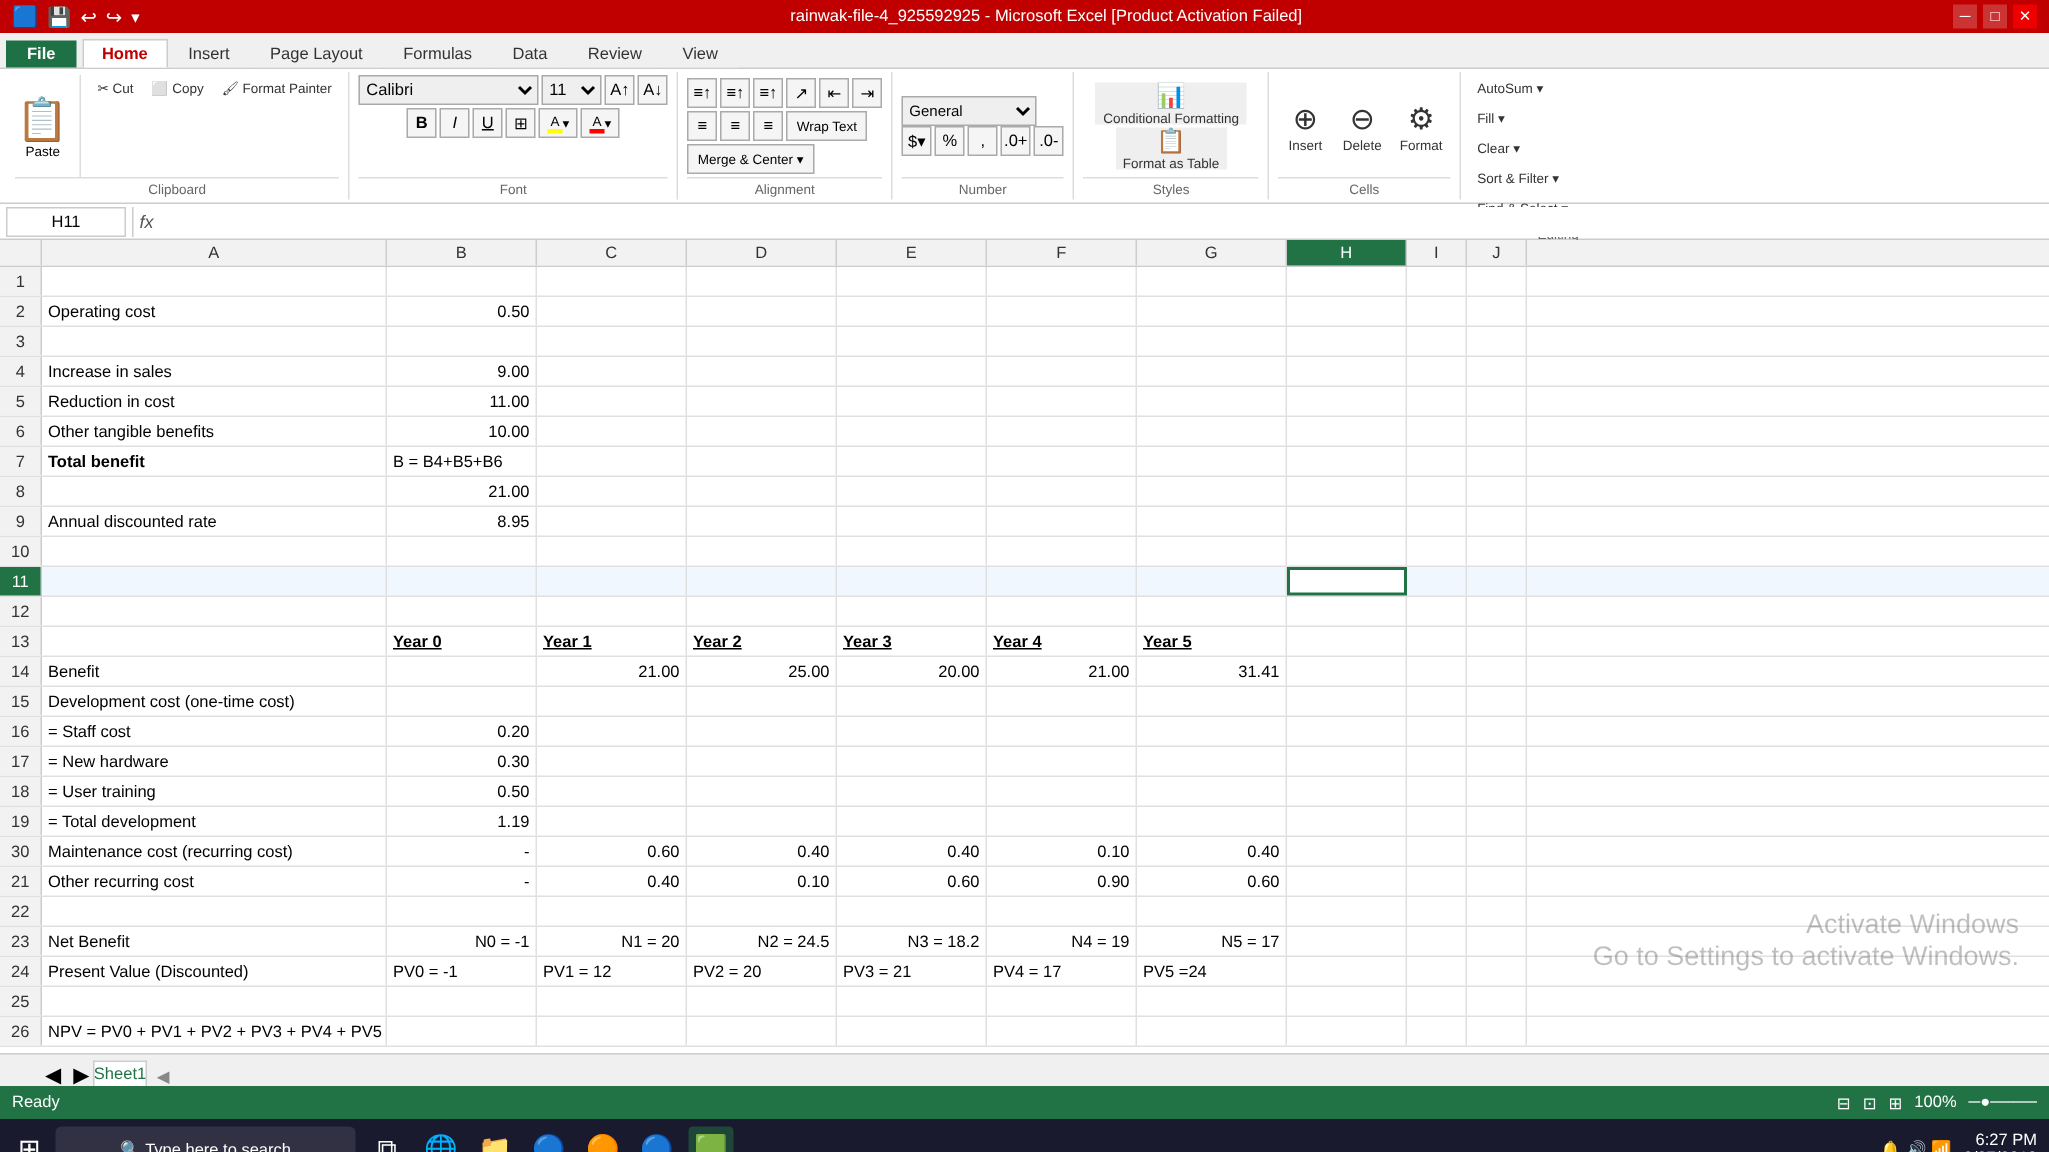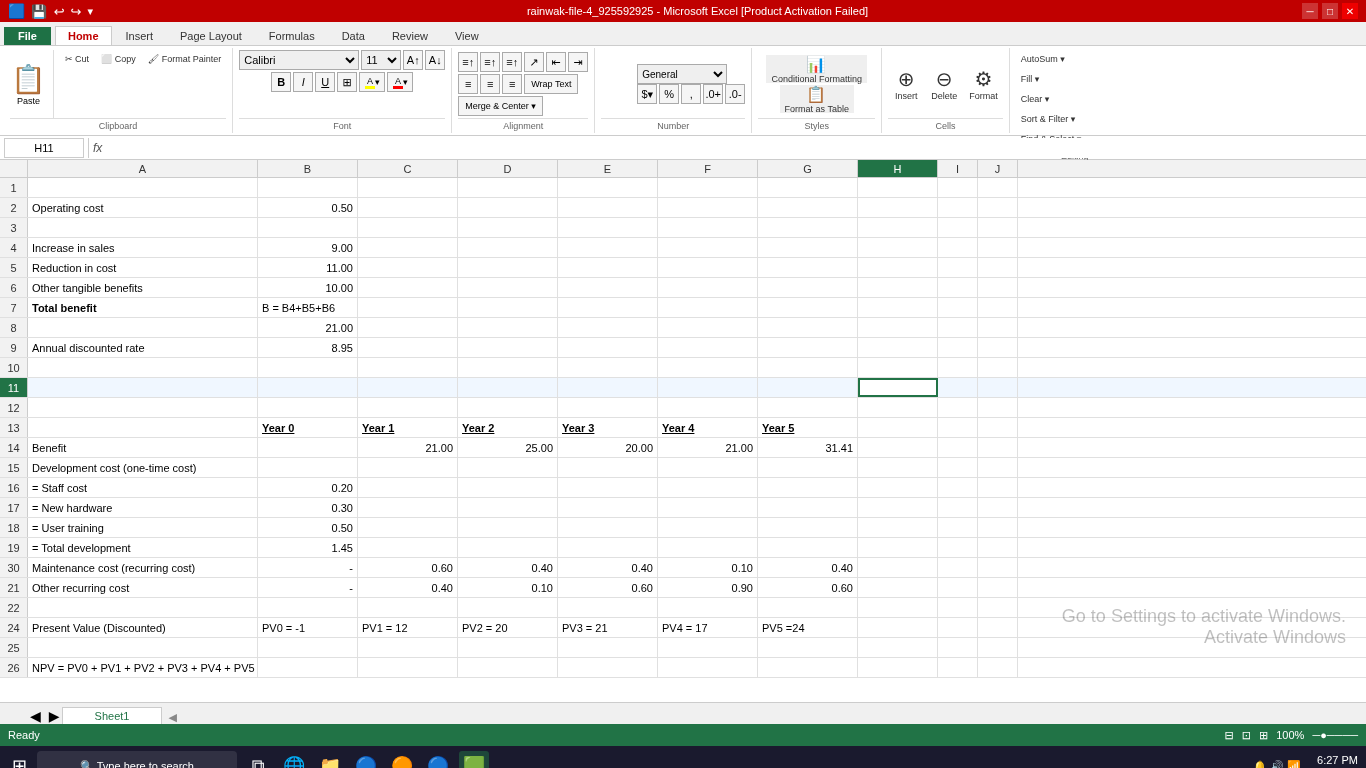--- a/index.html
+++ b/index.html
@@ -304,21 +304,21 @@
     }
     #sheet-tabs {
       height: 22px;
       background: #f0f0f0;
       border-top: 1px solid #ccc;
       display: flex;
       align-items: flex-end;
       padding-left: 30px;
     }
     .sheet-tab {
-      padding: 2px 32px;
+      padding: 2px 0;
       border: 1px solid #ccc;
       border-bottom: none;
       background: #e0e0e0;
       font-size: 11px;
       cursor: pointer;
       margin-right: 2px;
     }
     .sheet-tab.active { background: white; color: #217346; }
 
     .activate-watermark {
@@ -419,21 +419,21 @@
         <button style="padding:1px 6px;font-size:9px;border:1px solid #aaa;background:#f5f5f5;cursor:pointer;height:20px;white-space:nowrap;">Wrap Text</button>
       </div>
       <div style="display:flex;gap:2px;">
         <button style="padding:1px 6px;font-size:9px;border:1px solid #aaa;background:#f5f5f5;cursor:pointer;height:20px;white-space:nowrap;">Merge &amp; Center ▾</button>
       </div>
     </div>
     <div class="ribbon-group-label">Alignment</div>
   </div>
 
   <div class="ribbon-group" style="min-width:100px;">
-    <div class="ribbon-group-content" style="flex-direction:column;gap:0;align-items:flex-start;justify-content:center;margin-left:36px;">
+    <div class="ribbon-group-content" style="flex-direction:column;gap:0;align-items:flex-start;justify-content:center;">
       <select class="num-select">
         <option>General</option>
       </select>
       <div class="number-row">
         <button class="fmt-btn">$▾</button>
         <button class="fmt-btn">%</button>
         <button class="fmt-btn">,</button>
         <button class="fmt-btn">.0+</button>
         <button class="fmt-btn">.0-</button>
       </div>
@@ -738,21 +738,21 @@
         <div class="cell col-e"></div>
         <div class="cell col-f"></div>
         <div class="cell col-g"></div>
         <div class="cell col-h"></div>
         <div class="cell col-i"></div>
         <div class="cell col-j"></div>
       </div>
       <div class="grid-row">
         <div class="row-num">19</div>
         <div class="cell col-a">= Total development</div>
-        <div class="cell col-b right">1.45</div>
+        <div class="cell col-b right">1.19</div>
         <div class="cell col-c"></div>
         <div class="cell col-d"></div>
         <div class="cell col-e"></div>
         <div class="cell col-f"></div>
         <div class="cell col-g"></div>
         <div class="cell col-h"></div>
         <div class="cell col-i"></div>
         <div class="cell col-j"></div>
       </div>
       <div class="grid-row">
@@ -783,20 +783,33 @@
       </div>
       <div class="grid-row">
         <div class="row-num">22</div>
         <div class="cell col-a"></div>
         <div class="cell col-b"></div>
         <div class="cell col-c"></div>
         <div class="cell col-d"></div>
         <div class="cell col-e"></div>
         <div class="cell col-f"></div>
         <div class="cell col-g"></div>
+        <div class="cell col-h"></div>
+        <div class="cell col-i"></div>
+        <div class="cell col-j"></div>
+      </div>
+      <div class="grid-row">
+        <div class="row-num">23</div>
+        <div class="cell col-a">Net Benefit</div>
+        <div class="cell col-b right">N0 = -1</div>
+        <div class="cell col-c right">N1 = 20</div>
+        <div class="cell col-d right">N2 = 24.5</div>
+        <div class="cell col-e right">N3 = 18.2</div>
+        <div class="cell col-f right">N4 = 19</div>
+        <div class="cell col-g right">N5 = 17</div>
         <div class="cell col-h"></div>
         <div class="cell col-i"></div>
         <div class="cell col-j"></div>
       </div>
       <div class="grid-row">
         <div class="row-num">24</div>
         <div class="cell col-a">Present Value (Discounted)</div>
         <div class="cell col-b">PV0 = -1</div>
         <div class="cell col-c">PV1 = 12</div>
         <div class="cell col-d">PV2 = 20</div>
@@ -867,15 +880,15 @@
   <div class="taskbar-right">
     <span>🔔 🔊 📶</span>
     <div style="text-align:right;">
       <div>6:27 PM</div>
       <div>8/27/2019</div>
     </div>
   </div>
 </div>
 
 <div class="activate-watermark">
+  <div>Activate Windows</div>
   <div>Go to Settings to activate Windows.</div>
-  <div>Activate Windows</div>
 </div>
 
 </body></html>

